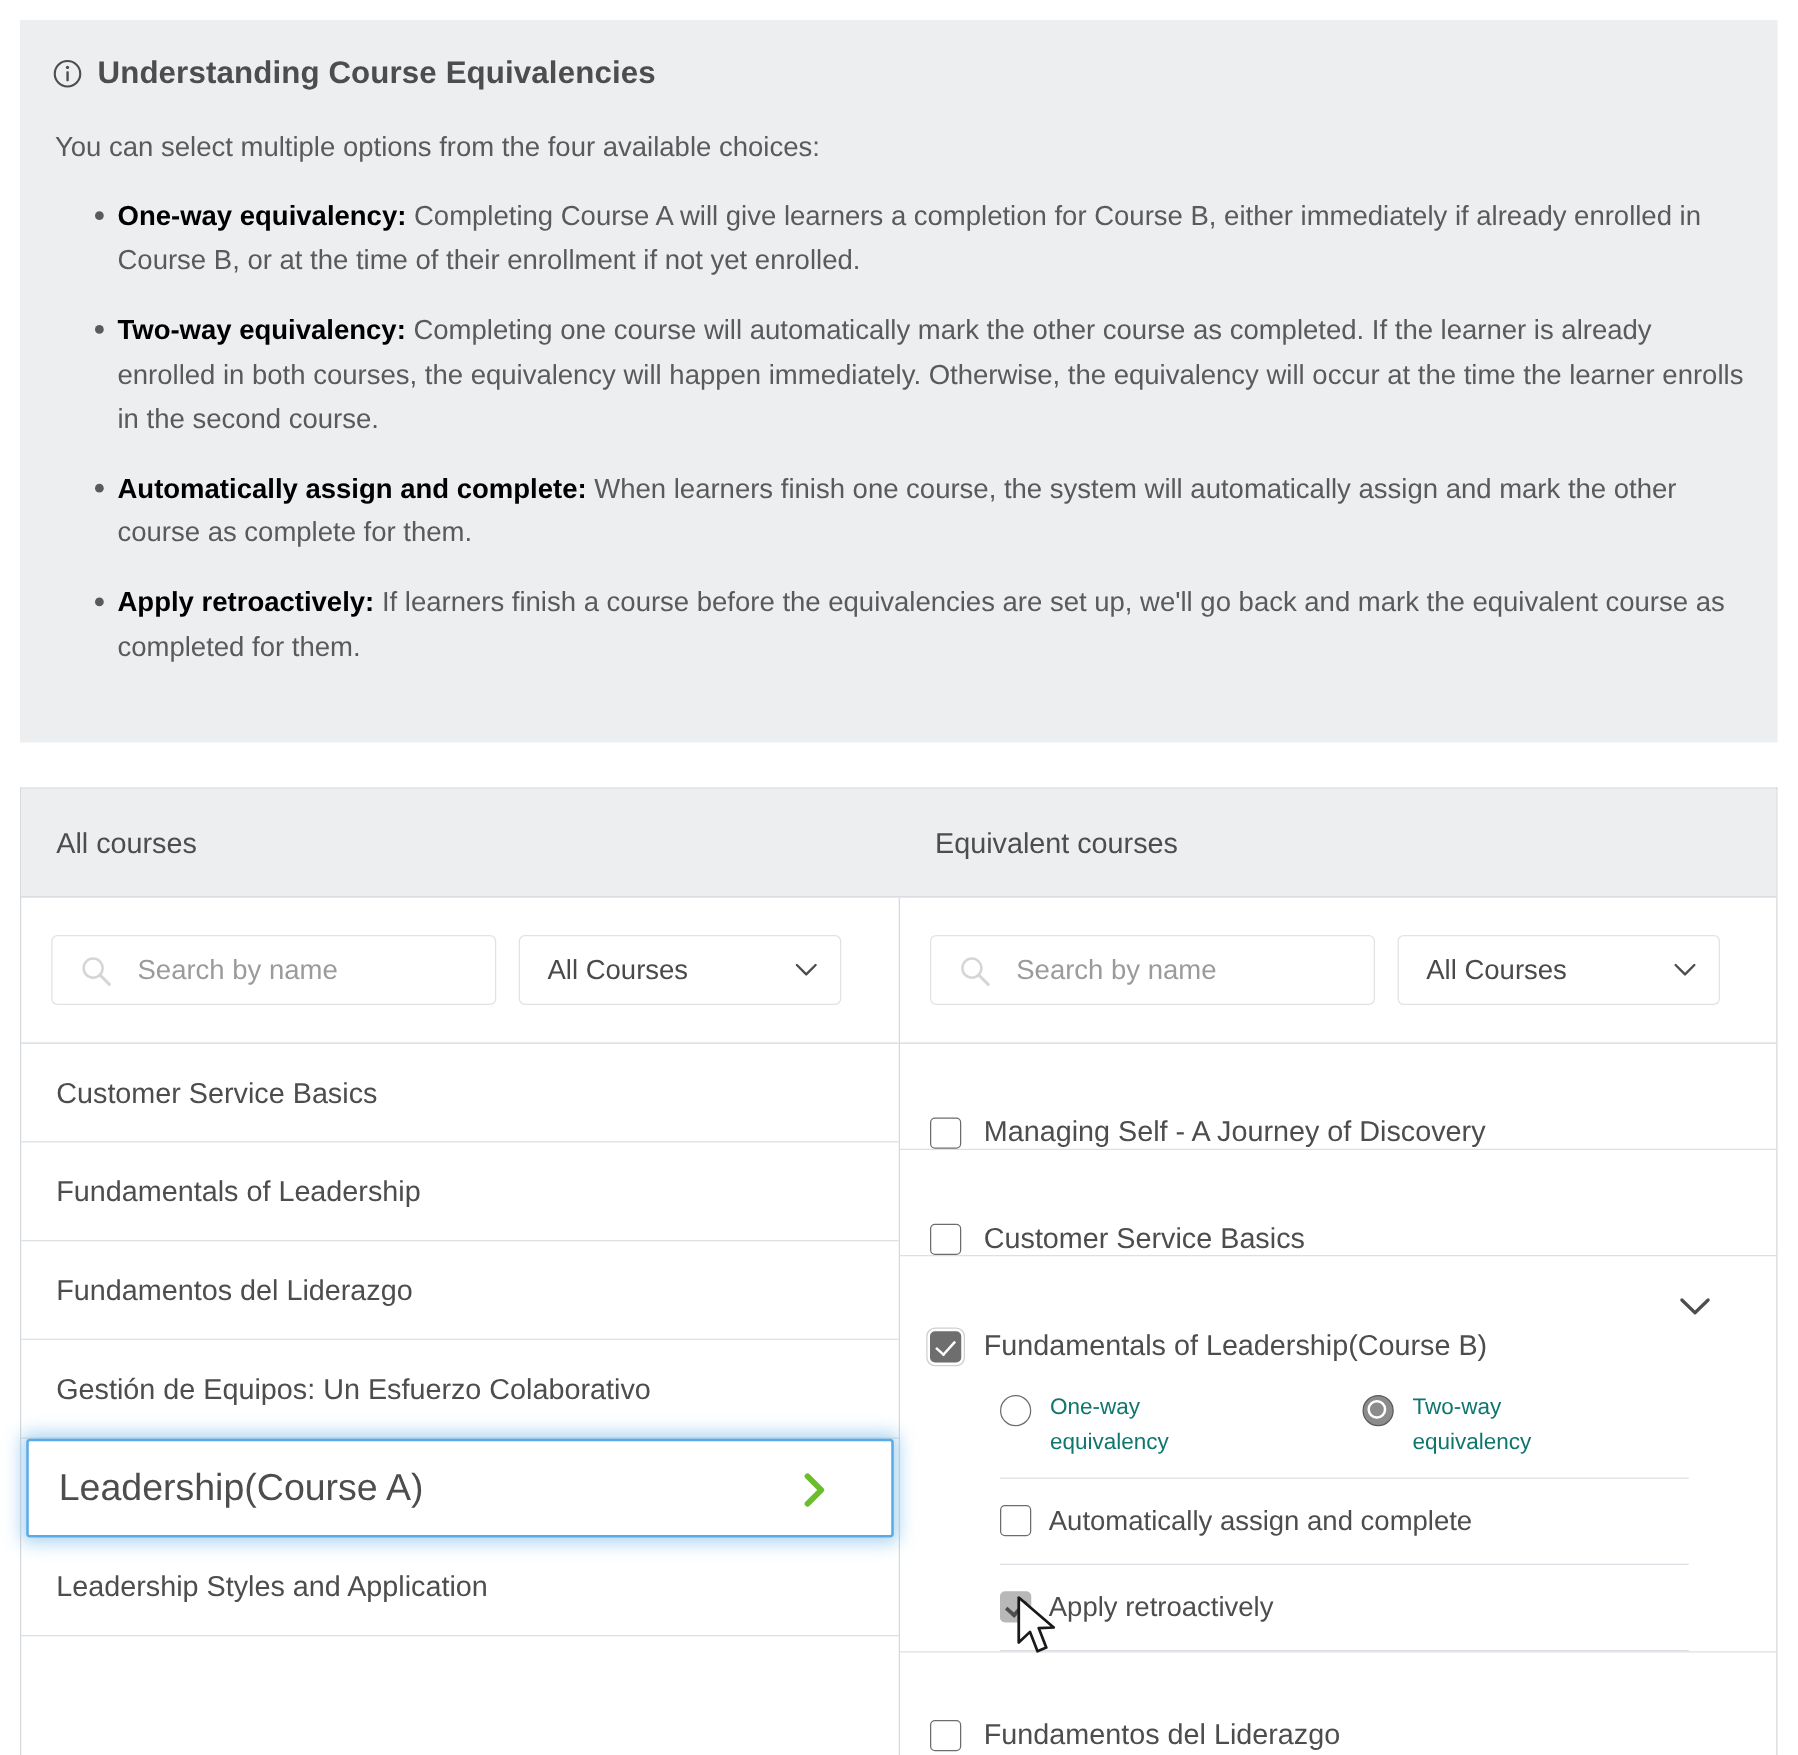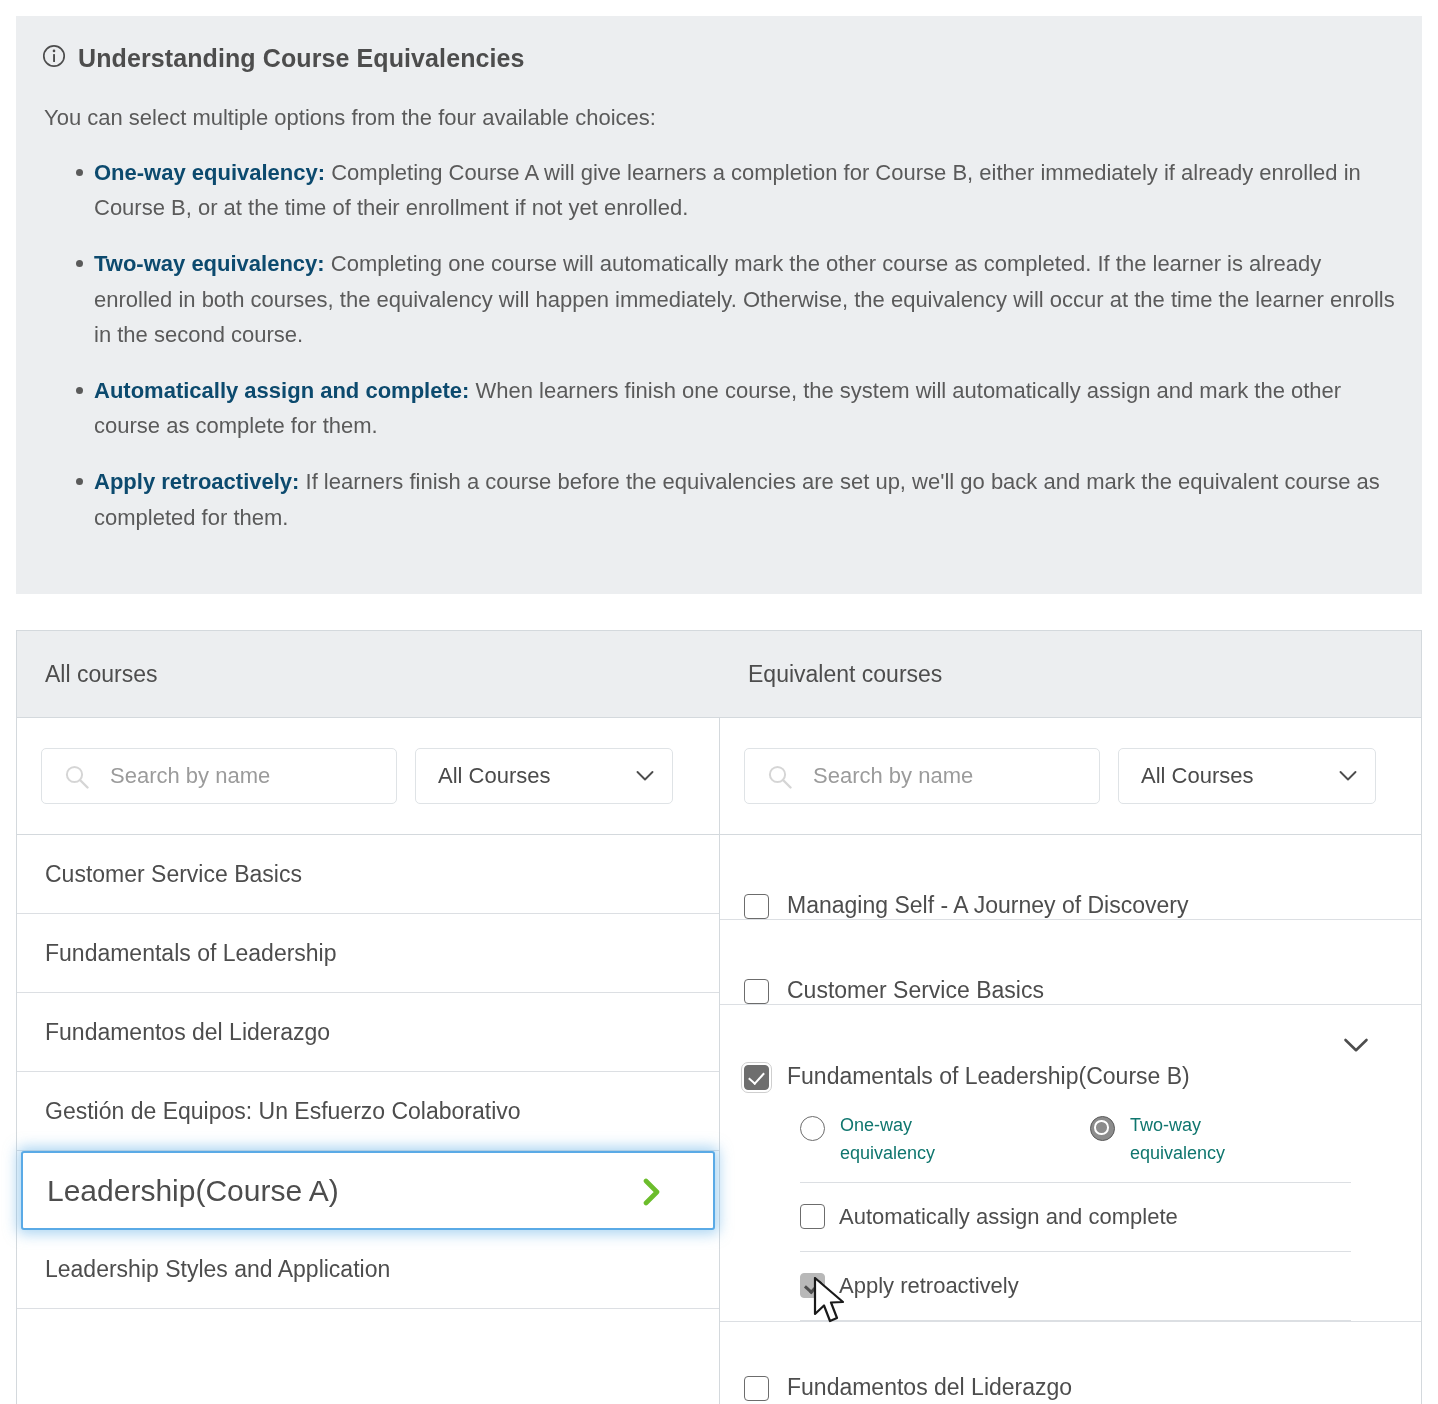--- a/index.html
+++ b/index.html
@@ -21,21 +21,21 @@
     left: 16px;
     top: 16px;
     width: 1406px;
     height: 578px;
     background: #eceef0;
     box-sizing: border-box;
     padding: 28px 26px 10px 26px;
   }
   .info-title-row {
     display: flex;
-    align-items: flex-start;
+    align-items: center;
     gap: 12px;
     margin: 0 0 30px 0;
   }
   .info-icon {
     width: 24px;
     height: 24px;
     flex: 0 0 24px;
     display: block;
   }
   .info-title {
@@ -68,21 +68,21 @@
     content: "";
     position: absolute;
     left: 0;
     top: 14px;
     width: 7px;
     height: 7px;
     border-radius: 50%;
     background: #5a5a5a;
   }
   .info-list b {
-    color: #0c4a6e;
+    color: #000000;
     font-weight: bold;
   }
 
   
   .card {
     position: absolute;
     left: 16px;
     top: 630px;
     width: 1406px;
     height: 774px;

